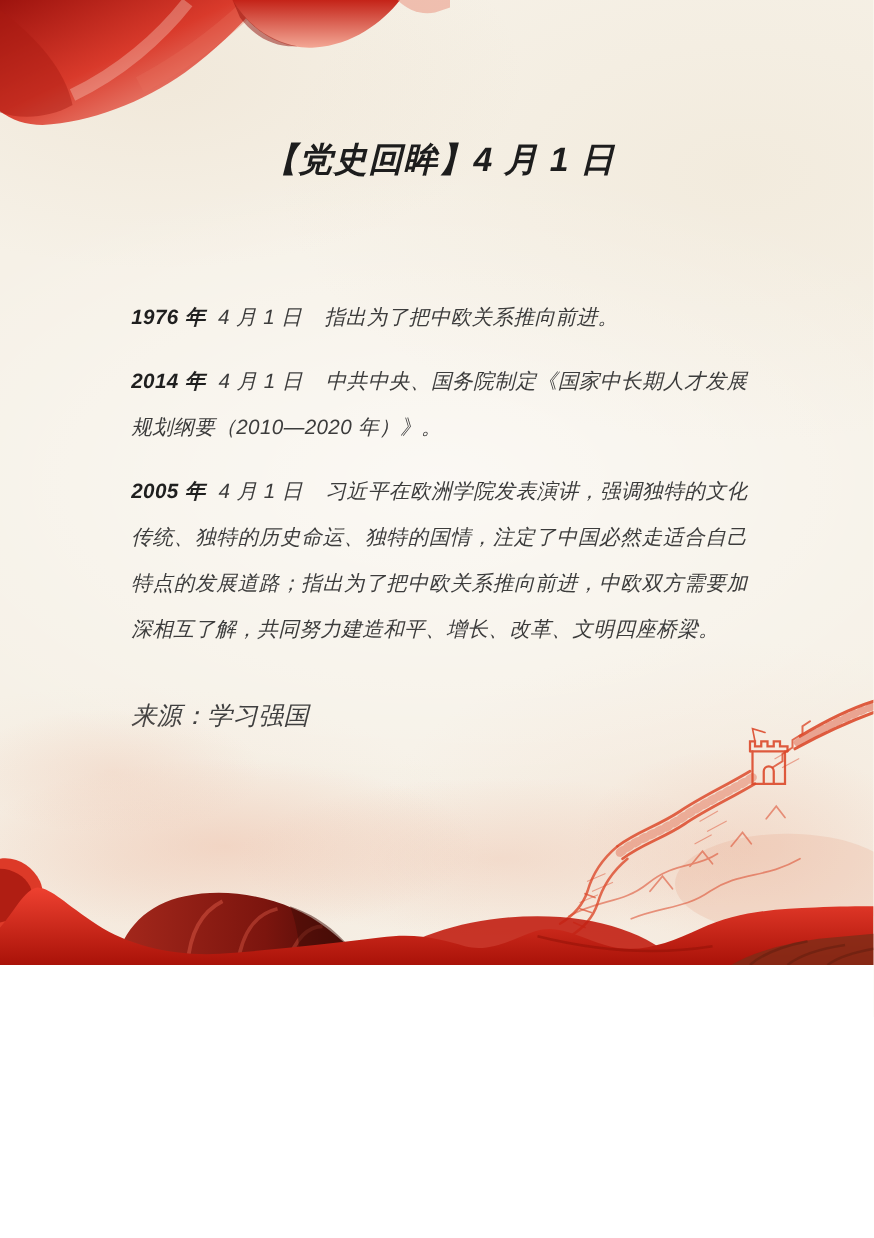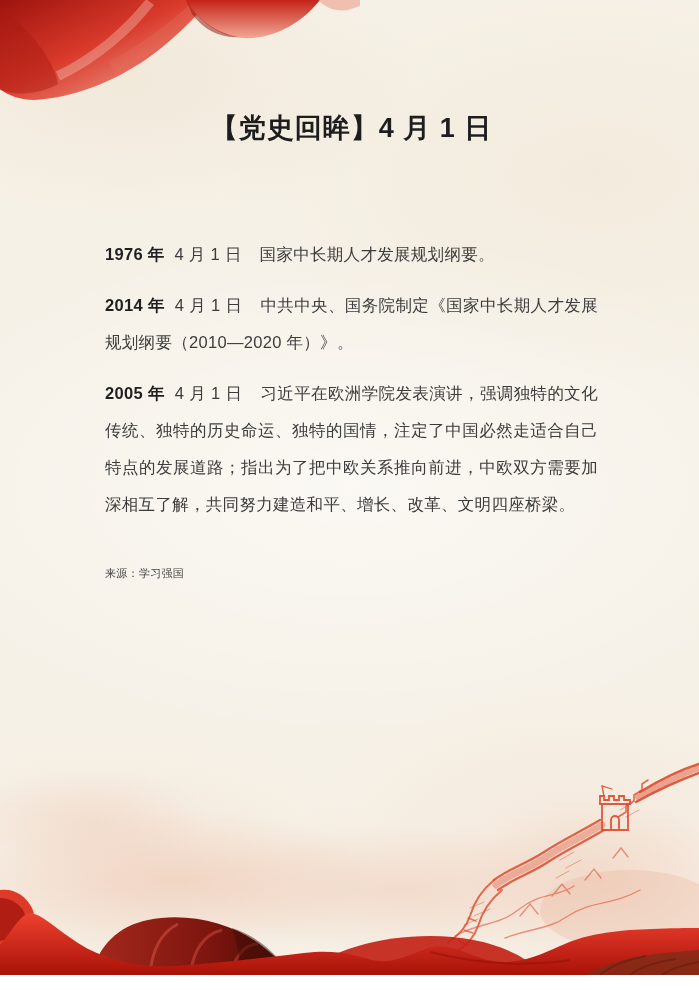--- a/index.html
+++ b/index.html
@@ -3,29 +3,30 @@
 <meta charset="utf-8">
 <style>
   html, body { margin: 0; padding: 0; }
   body {
     width: 699px; height: 990px;
     font-family: "Liberation Sans", "DejaVu Sans", sans-serif;
     overflow: hidden;
   }
   .page {
     position: relative;
-    width: 699px; height: 975px;
+    width: 699px; height: 772px;
     background-color: var(--page-bg, #f6f1e7);
     background-image:
       radial-gradient(ellipse 420px 220px at 18% 8%, rgba(213,186,148,0.16), transparent 70%),
       radial-gradient(ellipse 520px 300px at 85% 18%, rgba(219,199,163,0.14), transparent 72%),
       radial-gradient(ellipse 640px 340px at 50% 50%, rgba(255,255,255,0.55), transparent 75%),
       radial-gradient(ellipse 430px 210px at 14% 90%, rgba(238,196,173,0.22), transparent 70%),
       radial-gradient(ellipse 400px 240px at 82% 88%, rgba(241,206,186,0.28), transparent 70%);
     overflow: hidden;
+    font-style: italic;
   }
   .ribbon-top {
     position: absolute; top: 0; left: 0;
     width: 360px; height: 140px;
     pointer-events: none;
   }
   .bottom-art {
     position: absolute; bottom: 0; left: 0;
     width: 699px; height: 235px;
     pointer-events: none;
@@ -54,21 +55,21 @@
   }
   .event + .event { margin-top: 14px; }
   .event .year {
     font-weight: 700;
     color: var(--year-text, #1f1f1f);
     margin-right: 5px;
   }
   .event .date { margin-right: 13px; }
   .source {
     margin: 40px 0 0 0;
-    font-size: 11px;
+    font-size: 20px;
     line-height: 20px;
     color: var(--source-text, #3f3f3f);
     letter-spacing: 0.3px;
   }
 </style>
 </head>
 <body>
 
 <div class="page">
 
@@ -93,21 +94,21 @@
     <path d="M318,0 C326,8 336,12 348,10 L360,6 L360,0 Z" fill="#e98d79" opacity="0.5"></path>
   </svg>
 
   <main class="content">
     <h1 class="title">【党史回眸】4 月 1 日</h1>
 
     <section class="events">
       <p class="event">
         <strong class="year">1976 年</strong>
         <span class="date">4 月 1 日</span>
-        <span class="text">国家中长期人才发展规划纲要。</span>
+        <span class="text">指出为了把中欧关系推向前进。</span>
       </p>
       <p class="event">
         <strong class="year">2014 年</strong>
         <span class="date">4 月 1 日</span>
         <span class="text">中共中央、国务院制定《国家中长期人才发展规划纲要（2010—2020 年）》。</span>
       </p>
       <p class="event">
         <strong class="year">2005 年</strong>
         <span class="date">4 月 1 日</span>
         <span class="text">习近平在欧洲学院发表演讲，强调独特的文化传统、独特的历史命运、独特的国情，注定了中国必然走适合自己特点的发展道路；指出为了把中欧关系推向前进，中欧双方需要加深相互了解，共同努力建造和平、增长、改革、文明四座桥梁。</span>

